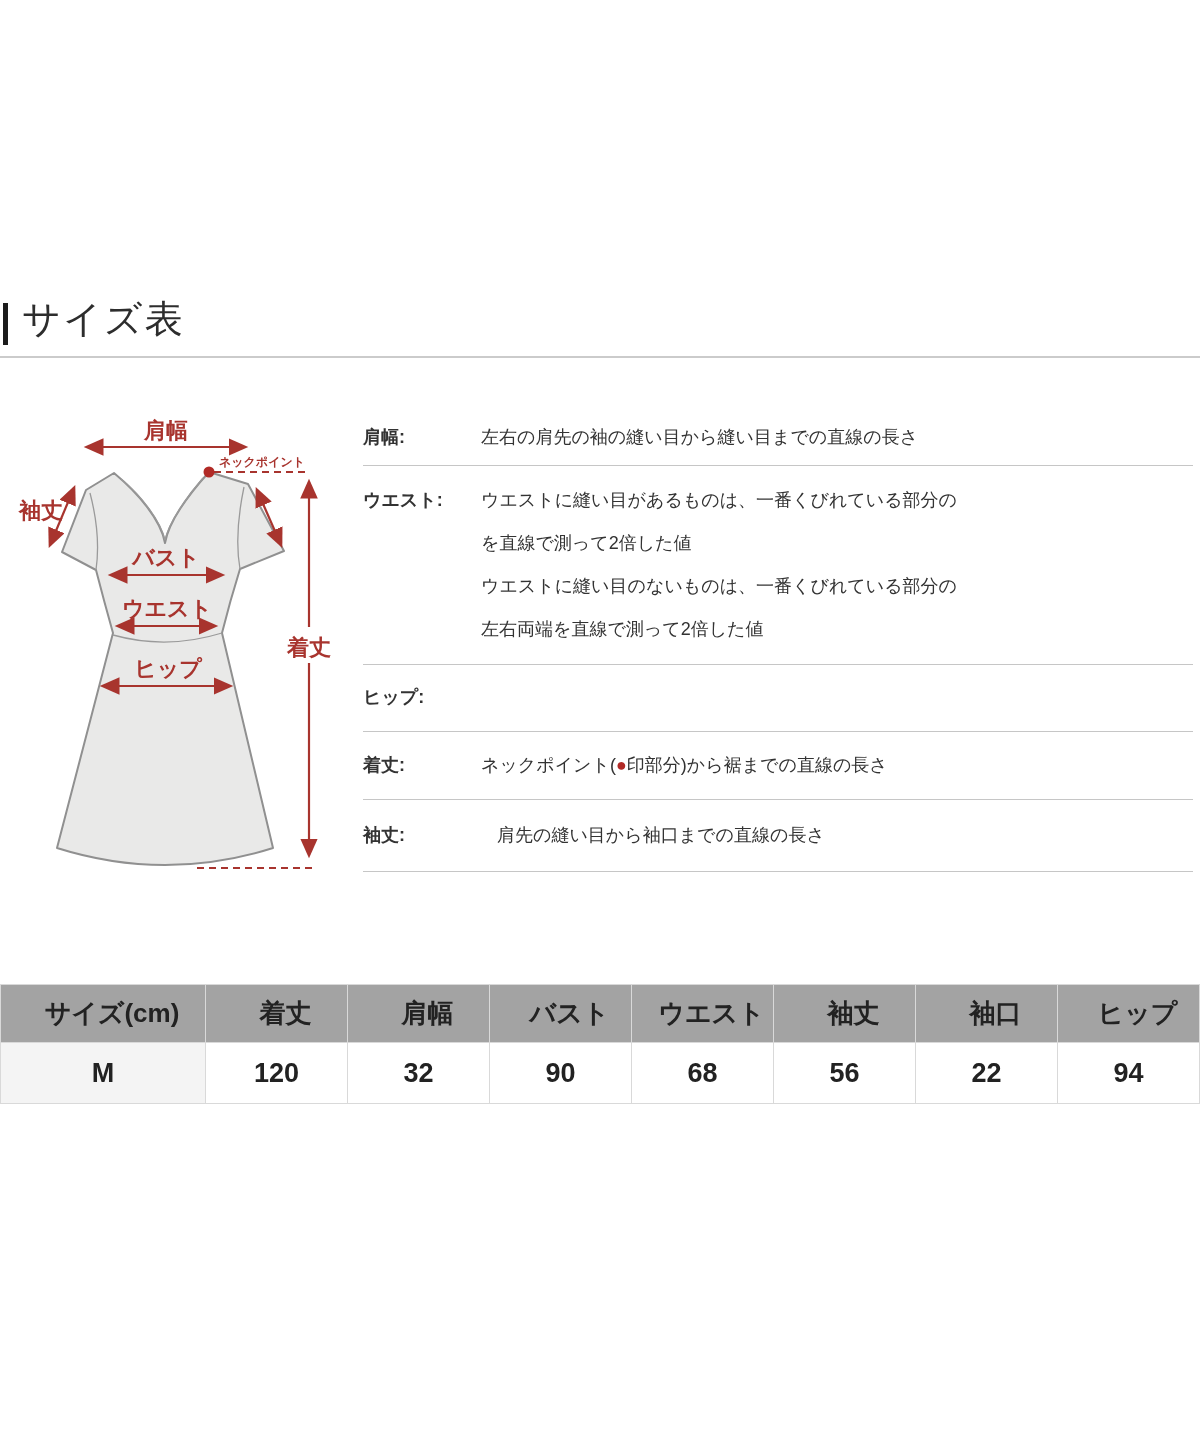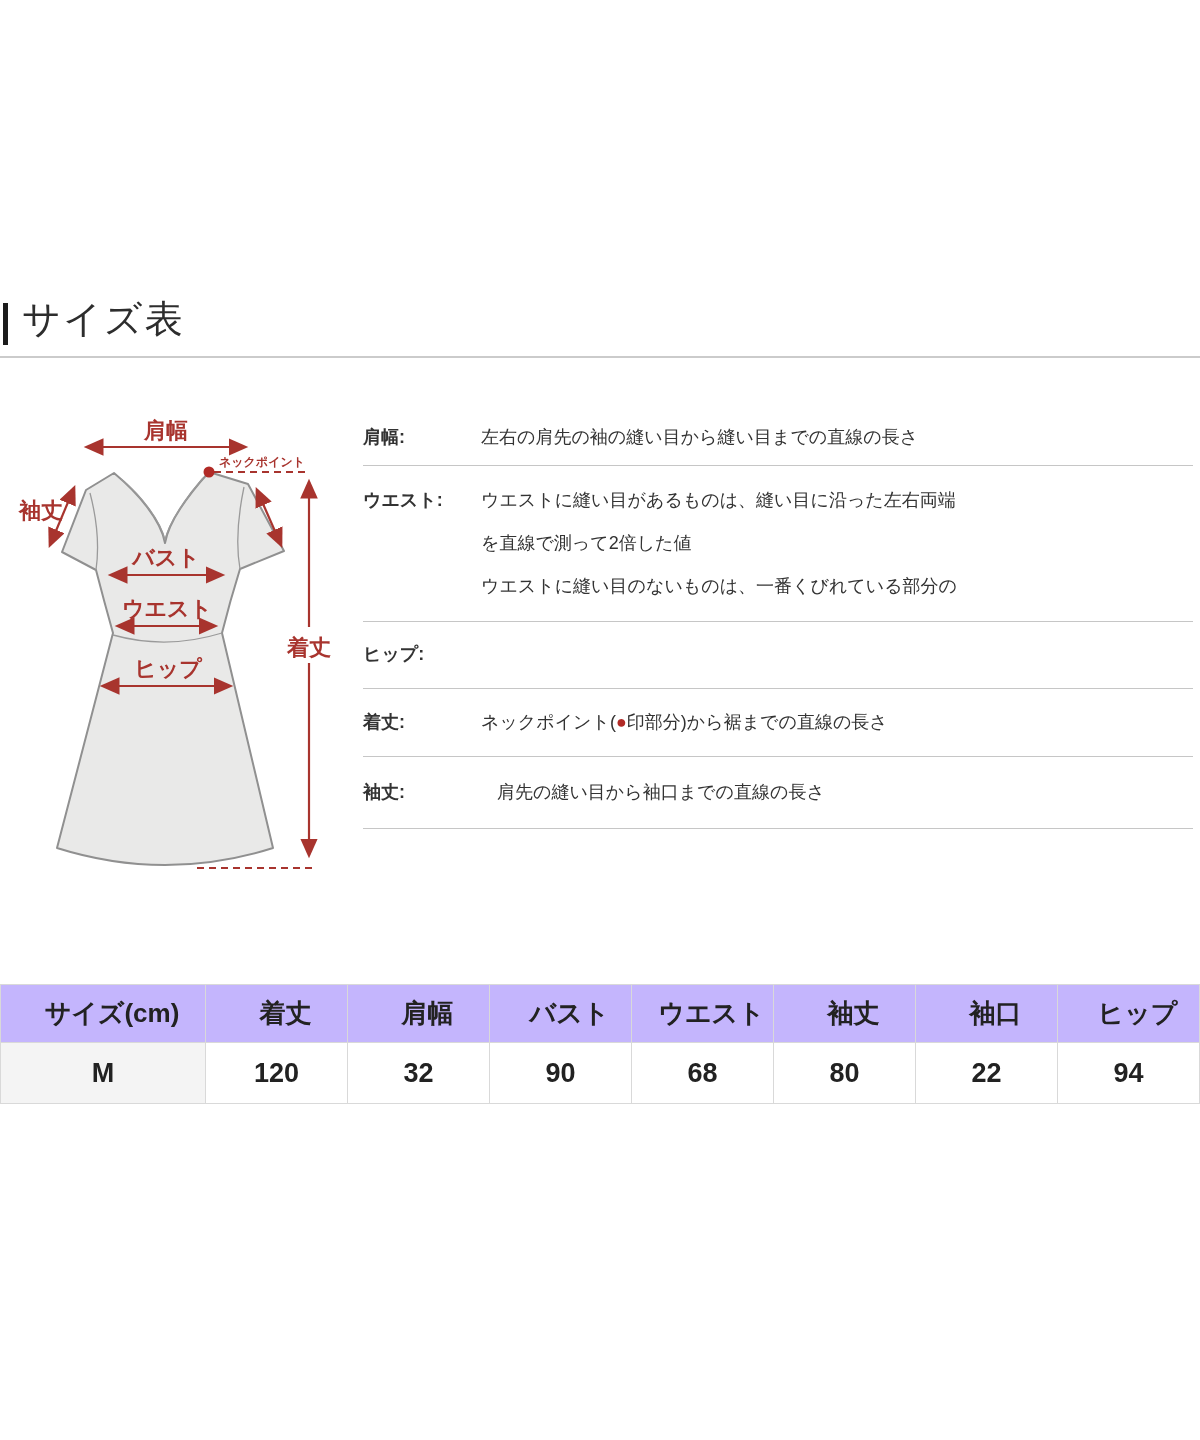--- a/index.html
+++ b/index.html
@@ -33,21 +33,21 @@
   .def-row.r5{padding:12px 0;}
   .def-row.r6{padding:14px 0;gap:16px;}
   .def-term{width:118px;flex:0 0 118px;font-weight:bold;color:#333;}
   .def-text{flex:1;color:#333;}
   .def-line{white-space:nowrap;}
   .red-dot-char{color:#b12a26;}
 
   
   .size-table{position:absolute;left:0;top:984px;width:1200px;border-collapse:collapse;table-layout:fixed;}
   .size-table th,.size-table td{border:1px solid #d9d9d9;text-align:center;vertical-align:middle;color:#222;}
-  .size-table th{height:55px;background:#c4b5fd;font-size:26px;font-weight:bold;padding-left:19px;}
+  .size-table th{height:55px;background:#a3a3a3;font-size:26px;font-weight:bold;padding-left:19px;}
   .size-table td{height:58px;background:#ffffff;font-size:27px;font-weight:700;}
   .size-table td.rowhead{background:#f4f4f4;font-weight:bold;}
 </style>
 </head>
 <body>
 
 <div class="page">
 
   <div class="title-row">
     <div class="title-bar"></div>
@@ -112,23 +112,24 @@
       <div class="def-term">肩幅:</div>
       <div class="def-text">
         <div class="def-line">左右の肩先の袖の縫い目から縫い目までの直線の長さ</div>
       </div>
     </div>
 
 
     <div class="def-row r3">
       <div class="def-term">ウエスト:</div>
       <div class="def-text">
-        <div class="def-line">ウエストに縫い目があるものは、縫い目に沿った左右両端</div>
+        <div class="def-line">ウエストに縫い目があるものは、一番くびれている部分の</div>
         <div class="def-line">を直線で測って2倍した値</div>
         <div class="def-line">ウエストに縫い目のないものは、一番くびれている部分の</div>
+        <div class="def-line">左右両端を直線で測って2倍した値</div>
       </div>
     </div>
 
     <div class="def-row r4">
       <div class="def-term">ヒップ:</div>
     </div>
 
     <div class="def-row r5">
       <div class="def-term">着丈:</div>
       <div class="def-text">
@@ -168,20 +169,20 @@
         <th>ヒップ</th>
       </tr>
     </thead>
     <tbody>
       <tr>
         <td class="rowhead">M</td>
         <td>120</td>
         <td>32</td>
         <td>90</td>
         <td>68</td>
-        <td>80</td>
+        <td>56</td>
         <td>22</td>
         <td>94</td>
       </tr>
     </tbody>
   </table>
 
 </div>
 
 </body></html>

